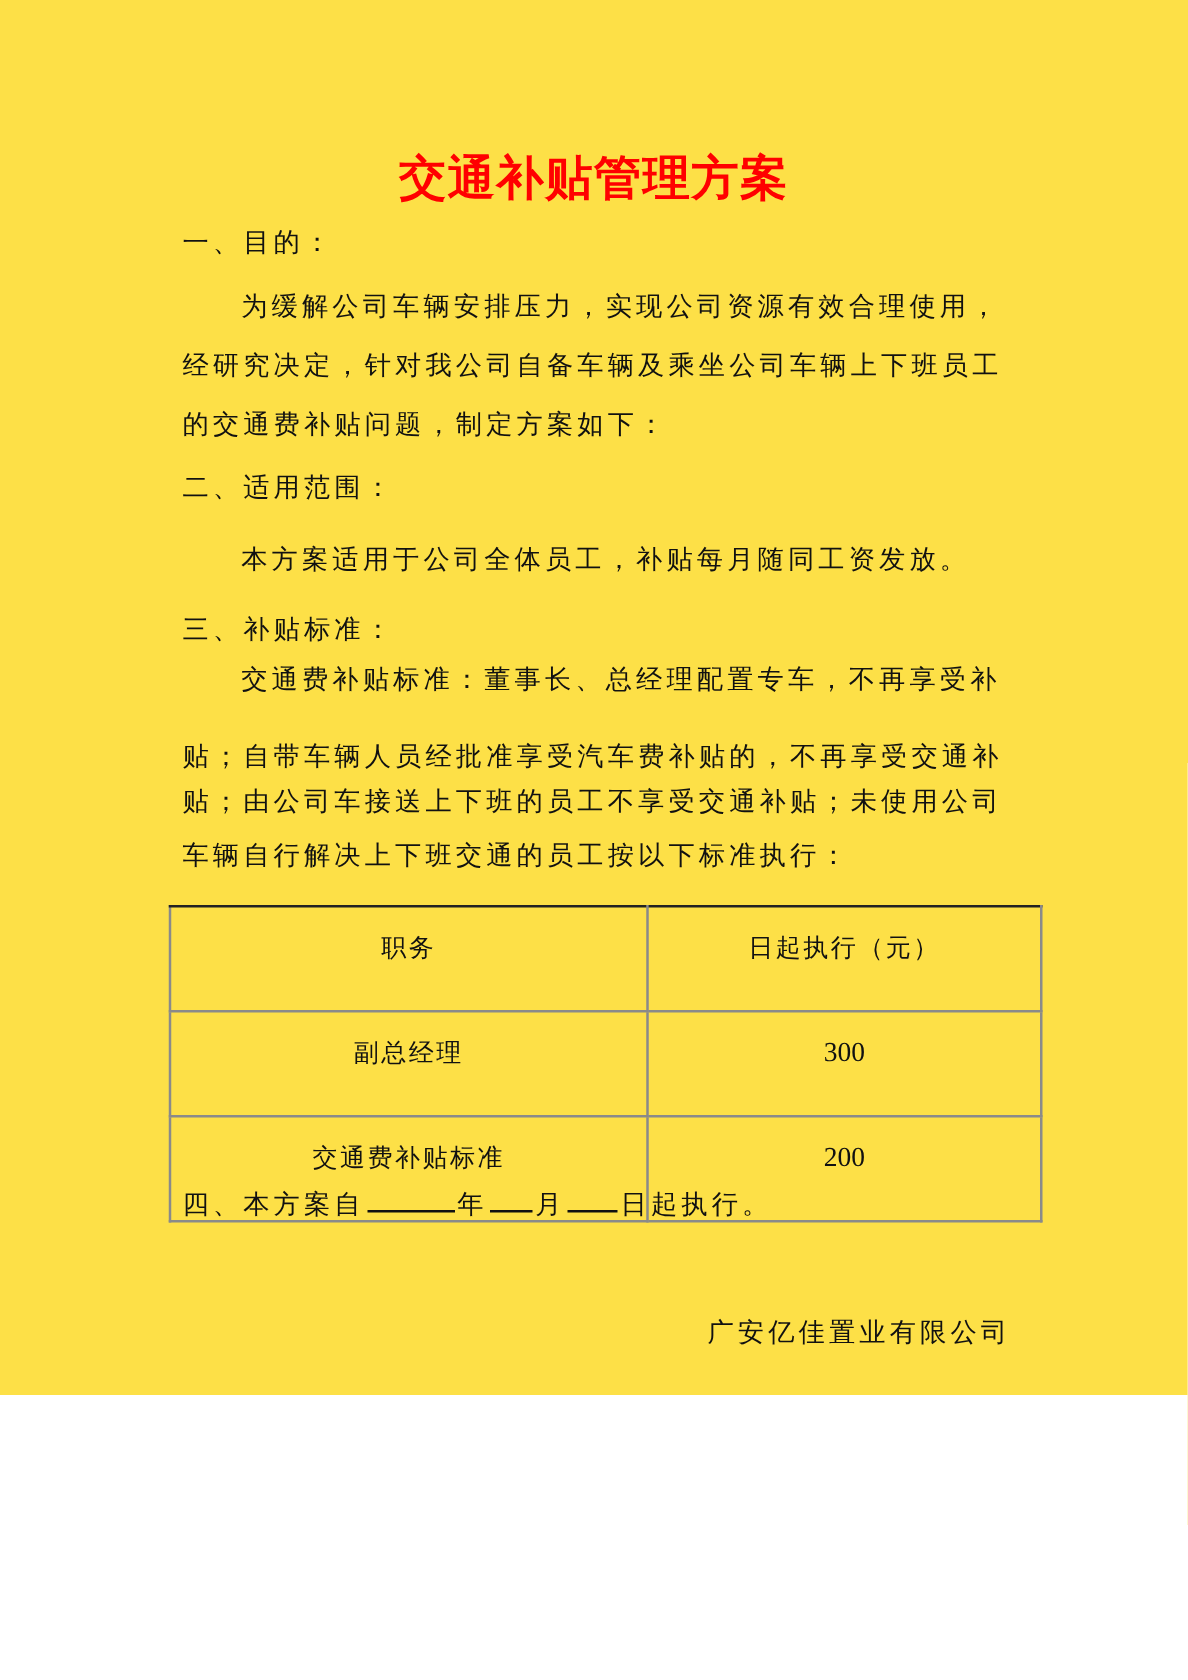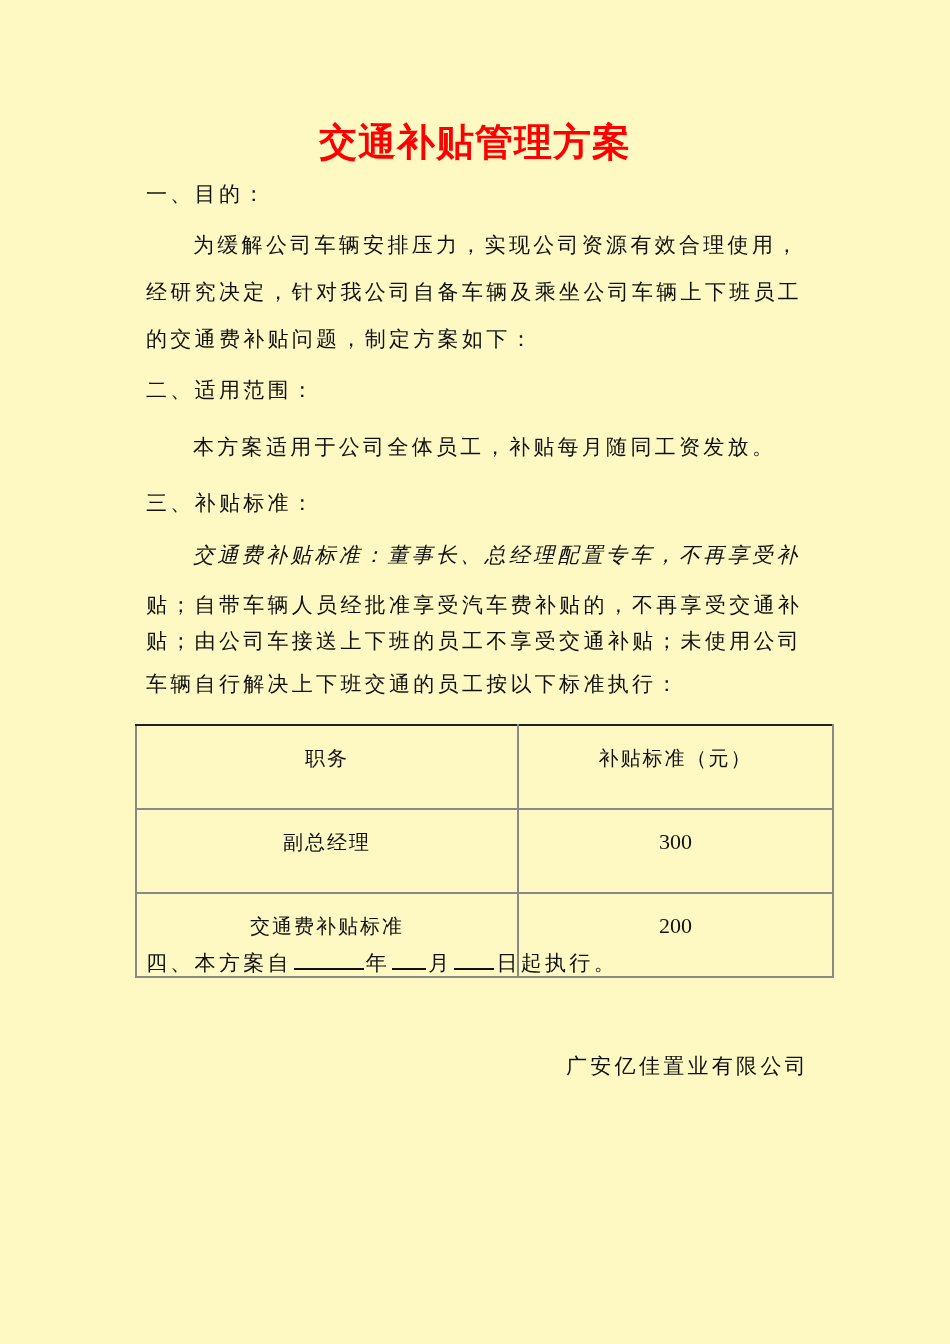--- a/index.html
+++ b/index.html
@@ -11,22 +11,22 @@
       width: 950px;
       height: 1344px;
       position: relative;
       overflow: hidden;
       font-family: "DejaVu Sans", sans-serif;
       color: #000000;
     }
     .page {
       position: absolute;
       left: 0; top: 0;
-      width: 950px; height: 1344px;
-      background: #fef9c3;
+      width: 950px; height: 1116px;
+      background: #fde047;
     }
     .title {
       position: absolute;
       left: 0; top: 114px;
       width: 950px;
       text-align: center;
       font-size: 38px;
       font-weight: bold;
       line-height: 56px;
       letter-spacing: 1px;
@@ -94,30 +94,30 @@
 
   <div class="line" style="top:179px;">一、目的：</div>
   <div class="line indent" style="top:230px;">为缓解公司车辆安排压力，实现公司资源有效合理使用，</div>
   <div class="line" style="top:277px;">经研究决定，针对我公司自备车辆及乘坐公司车辆上下班员工</div>
   <div class="line" style="top:324px;">的交通费补贴问题，制定方案如下：</div>
 
   <div class="line" style="top:375px;">二、适用范围：</div>
   <div class="line indent" style="top:432px;">本方案适用于公司全体员工，补贴每月随同工资发放。</div>
 
   <div class="line" style="top:488px;">三、补贴标准：</div>
-  <div class="line indent" style="top:540px;font-style:italic;">交通费补贴标准：董事长、总经理配置专车，不再享受补</div>
+  <div class="line indent" style="top:528px;">交通费补贴标准：董事长、总经理配置专车，不再享受补</div>
   <div class="line" style="top:590px;">贴；自带车辆人员经批准享受汽车费补贴的，不再享受交通补</div>
   <div class="line" style="top:626px;">贴；由公司车接送上下班的员工不享受交通补贴；未使用公司</div>
   <div class="line" style="top:669px;">车辆自行解决上下班交通的员工按以下标准执行：</div>
 
   <table class="std">
     <tbody>
         <tr>
       <th class="c1">职务</th>
-      <th>补贴标准（元）</th>
+      <th>日起执行（元）</th>
     </tr>
     <tr>
       <td class="c1">副总经理</td>
       <td class="num">300</td>
     </tr>
     <tr>
       <td class="c1">交通费补贴标准</td>
       <td class="num">200</td>
     </tr>
   </tbody>

